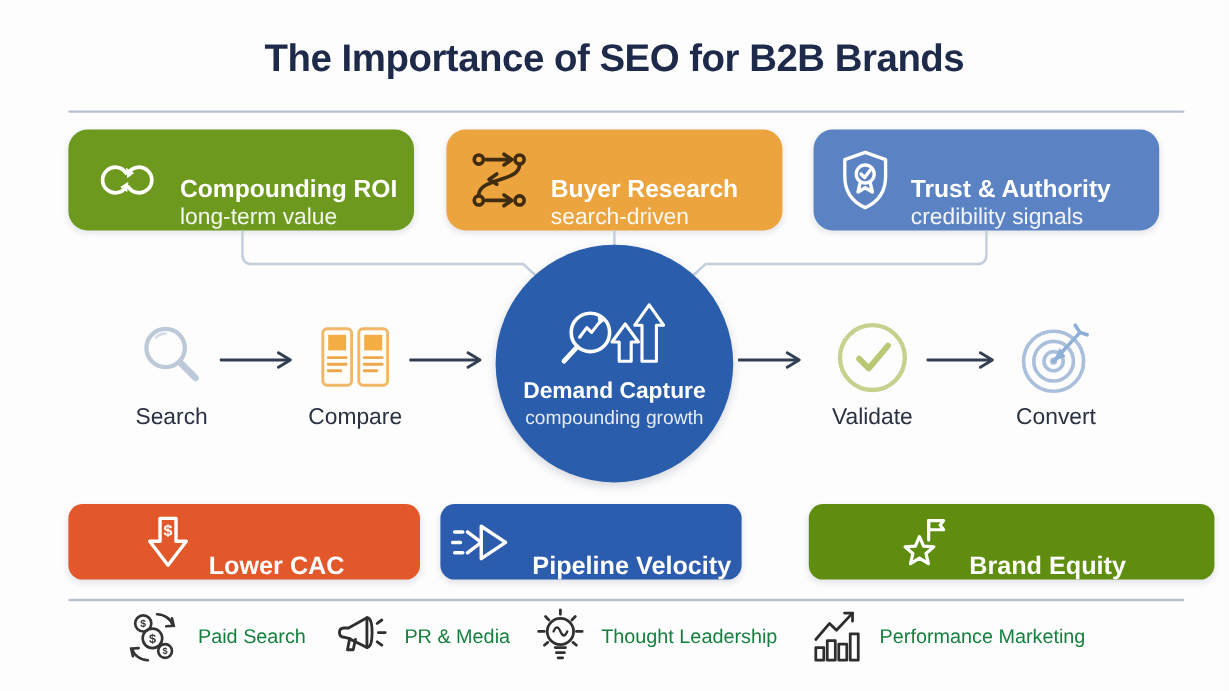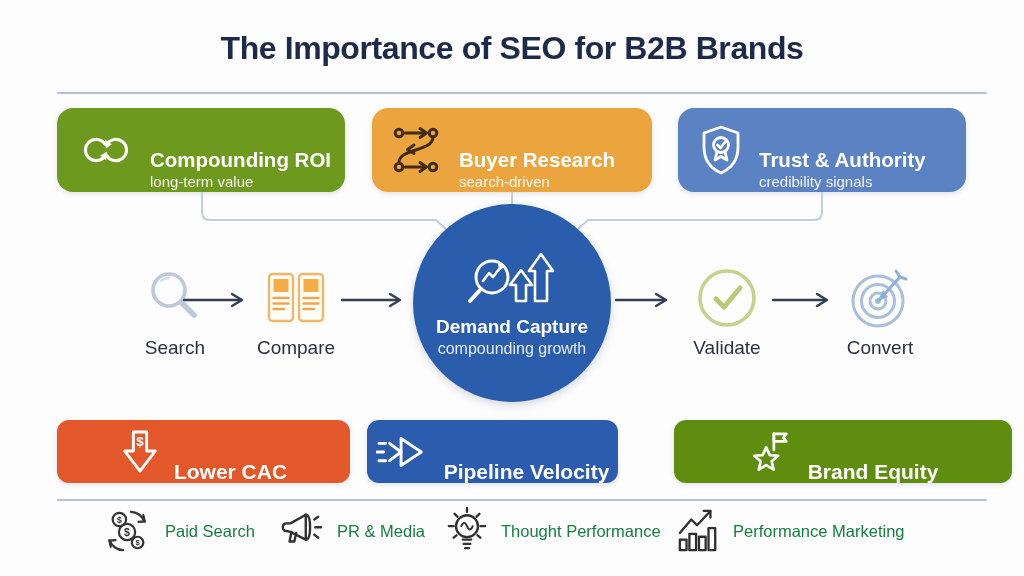--- a/index.html
+++ b/index.html
@@ -14,21 +14,21 @@
              background:#b6c2d2; border-radius:1px; }
   .divider.top { top:92px; }
   .divider.bottom { top:499px; }
 
   .pill { position:absolute; display:flex; align-items:center; gap:15px;
           padding-left:20px; border-radius:16px; color:#fff;
           box-shadow:0 2px 5px rgba(30,42,73,0.12); }
   .pill.toprow { top:108px; height:84px; }
   .pill .txt { display:flex; flex-direction:column;margin-top:40px; }
   .pill .t1 { font-size:20.5px; font-weight:700; line-height:1.2; }
-  .pill .t2 { font-size:15px; font-weight:400; opacity:0.92; line-height:1.25; }
+  .pill .t2 { font-size:19px; font-weight:400; opacity:0.92; line-height:1.25; }
 
   .pill.bottomrow { top:420px; height:63px; border-radius:12px;
                     justify-content:center; padding-left:0; gap:14px; }
   .pill.bottomrow .t1 { font-size:21px; }
 
   .connectors { position:absolute; left:0; top:0; width:1024px; height:576px; z-index:1; }
 
   .hub { position:absolute; left:413px; top:204px; width:198px; height:198px;
          border-radius:50%; color:#fff; display:flex; flex-direction:column;
          align-items:center; justify-content:center; text-align:center; z-index:2;
@@ -122,21 +122,21 @@
         <path d="M16 32 L22 24 L26 28 L33 19" stroke-width="2.6"></path>
         <polygon points="31,14 38,17 32,22" fill="#fff" stroke="none"></polygon>
         <path d="M49 52 V36 H43 L54 21 L65 36 H59 V52 Z" stroke-width="2.6"></path>
         <path d="M68 52 V22 H62 L74 5 L86 22 H80 V52 Z" stroke-width="2.6"></path>
       </svg>
     </span>
     <span class="t1">Demand Capture</span>
     <span class="t2">compounding growth</span>
   </div>
 
-  <div class="step" style="left:81px;align-items:flex-end;">
+  <div class="step" style="left:81px;">
     <span class="iconbox">
       <svg width="62" height="64" viewBox="0 0 62 64" fill="none" stroke-linecap="round">
         <circle cx="26" cy="24" r="16" stroke="#bdc9d8" stroke-width="3.6"></circle>
         <path d="M18 15 A11 11 0 0 1 26 12" stroke="#d5dee8" stroke-width="2.4"></path>
         <path d="M38 36 L51 49" stroke="#bdc9d8" stroke-width="5.5"></path>
       </svg>
     </span>
     <span class="lbl">Search</span>
   </div>
 
@@ -268,21 +268,21 @@
 
   <div class="footer-item" style="left:446px;">
     <span>
       <svg width="42" height="48" viewBox="0 0 44 50" fill="none" stroke="#303030" stroke-width="2.4" stroke-linecap="round">
         <circle cx="22" cy="20" r="11.5"></circle>
         <path d="M16 20 q3 -7 6 0 q3 7 6 0" stroke-width="2"></path>
         <path d="M17.5 34 H26.5 M18.5 38.5 H25.5 M20 43 H24"></path>
         <path d="M22 1 V5 M9 7 L12 10 M35 7 L32 10 M3 20 H8 M36 20 H41 M8 32 L11 29.5 M36 32 L33 29.5"></path>
       </svg>
     </span>
-    <span class="lbl">Thought Performance</span>
+    <span class="lbl">Thought Leadership</span>
   </div>
 
   <div class="footer-item" style="left:676px;">
     <span>
       <svg width="44" height="44" viewBox="0 0 46 46" fill="none" stroke="#2e2e2e" stroke-width="2.4" stroke-linecap="round" stroke-linejoin="round">
         <rect x="4" y="32" width="7" height="11"></rect>
         <rect x="14" y="26" width="7" height="17"></rect>
         <rect x="24" y="29" width="7" height="14"></rect>
         <rect x="34" y="20" width="7" height="23"></rect>
         <path d="M4 25 L16 11 L22 17 L36 2"></path>

